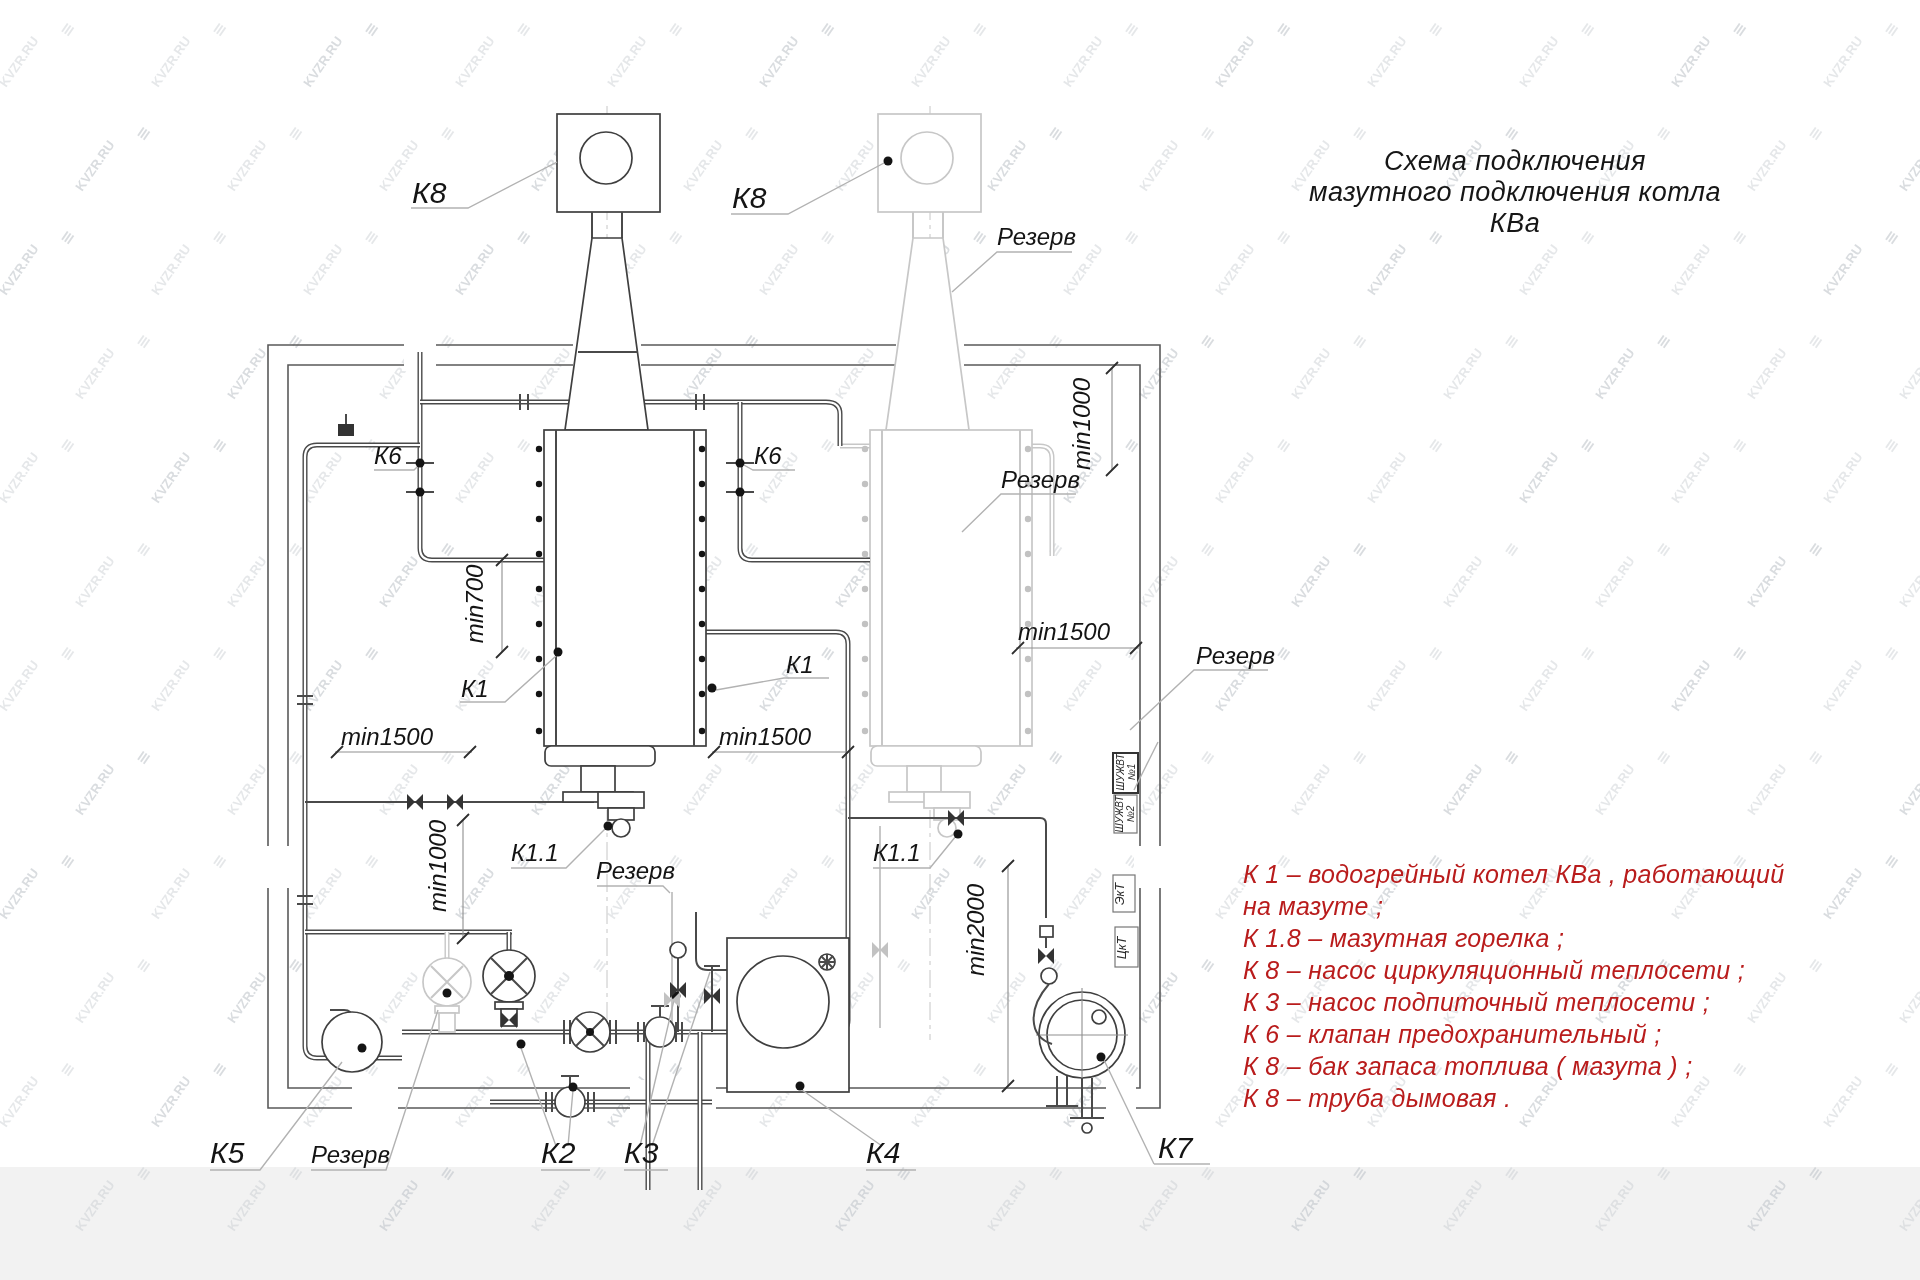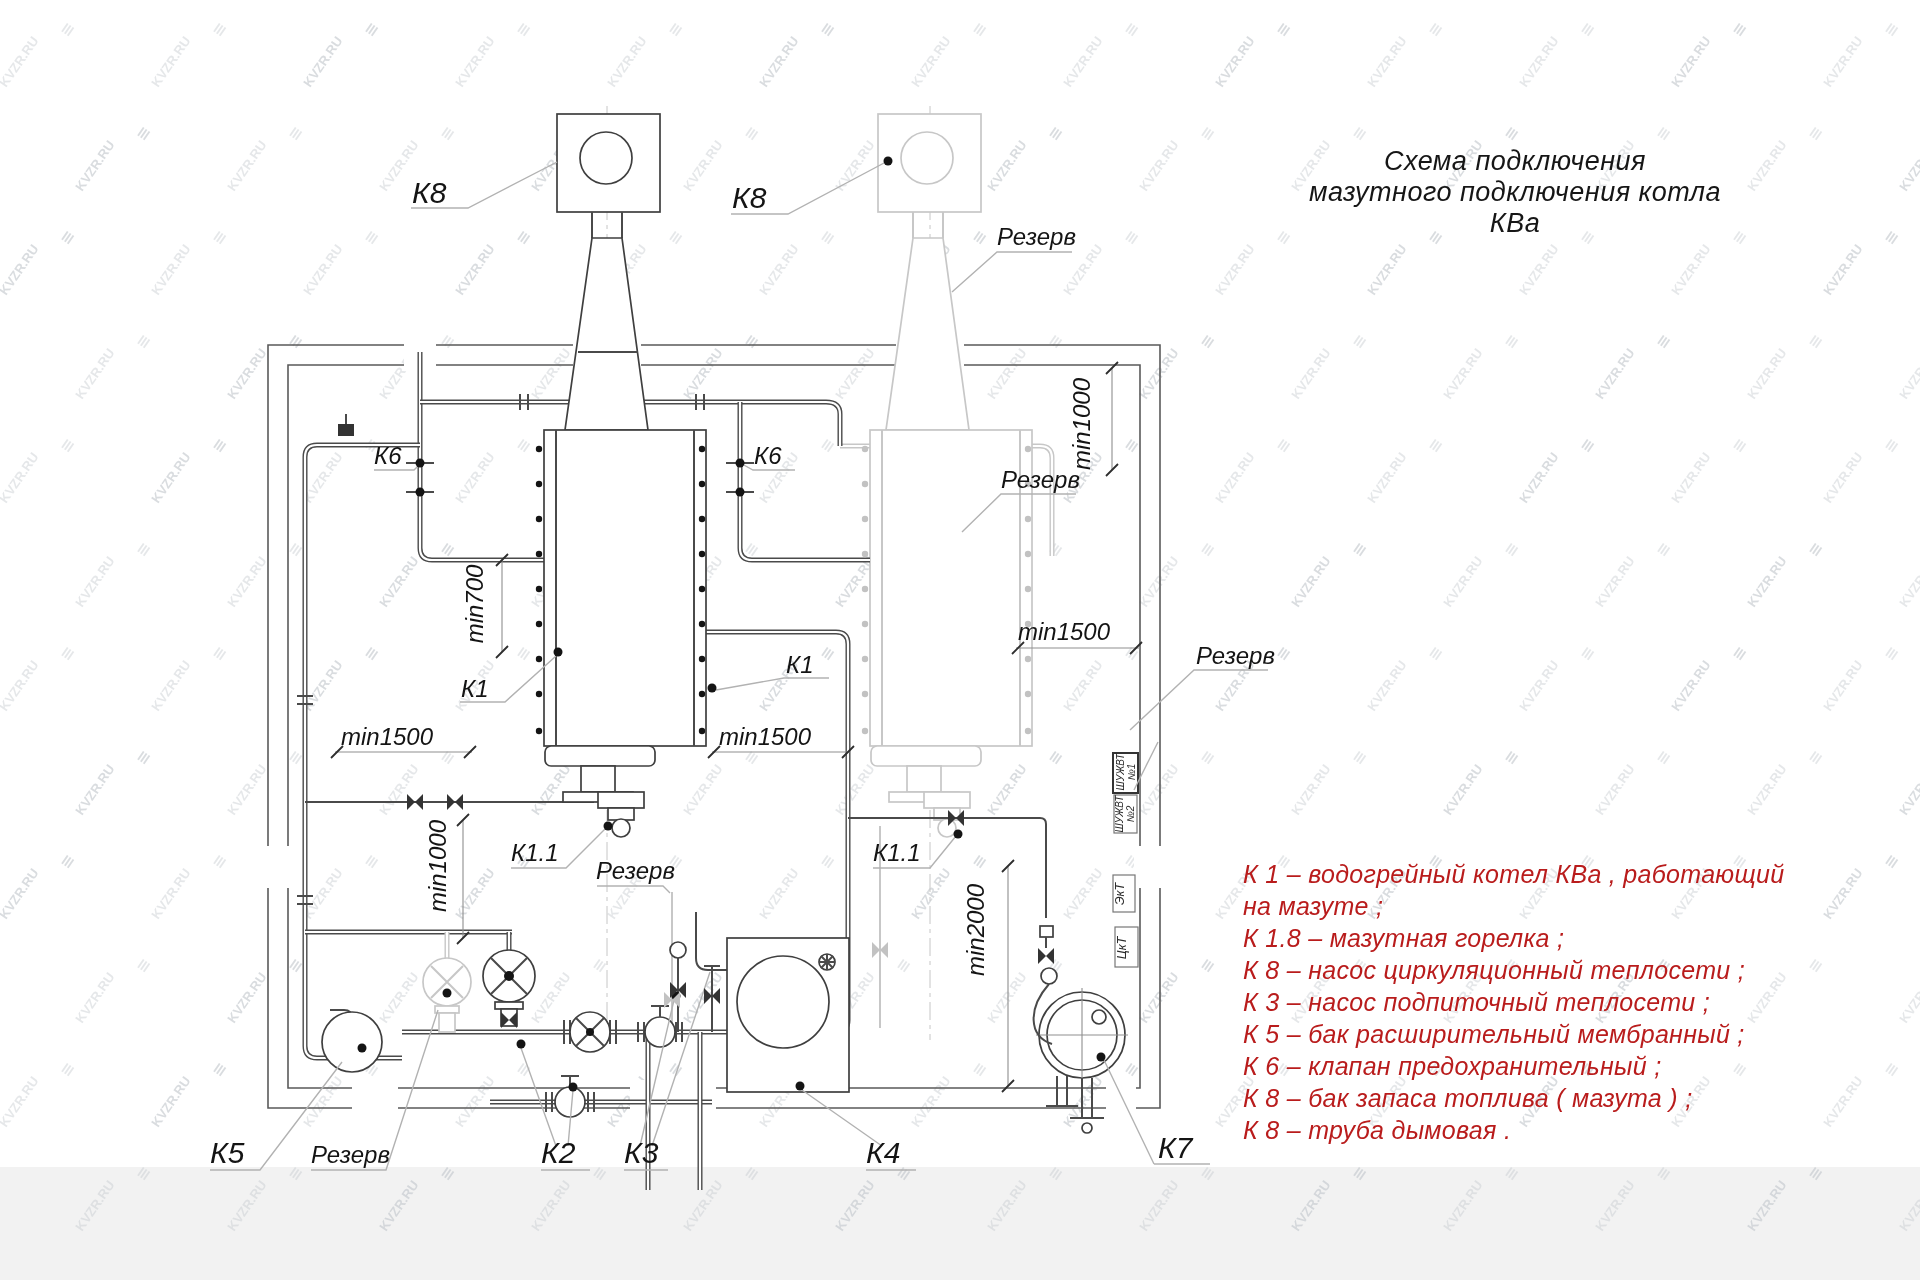--- a/index.html
+++ b/index.html
@@ -719,17 +719,16 @@
   <div>Схема подключения</div>
   <div>мазутного подключения котла КВа</div>
 </div>
 
 <div class="legend" id="legend">
     <div>К 1 –  водогрейный котел КВа , работающий</div>
     <div>на мазуте ;</div>
     <div>К 1.8 –  мазутная горелка ;</div>
     <div>К 8 –  насос циркуляционный теплосети ;</div>
     <div>К 3 –  насос подпиточный теплосети ;</div>
-    <div>К 5 –  бак расширительный мембранный ;</div>
     <div>К 6 –  клапан предохранительный ;</div>
     <div>К 8 –  бак запаса топлива  ( мазута ) ;</div>
     <div>К 8 –  труба дымовая .</div>
   </div>
 
 </body></html>

